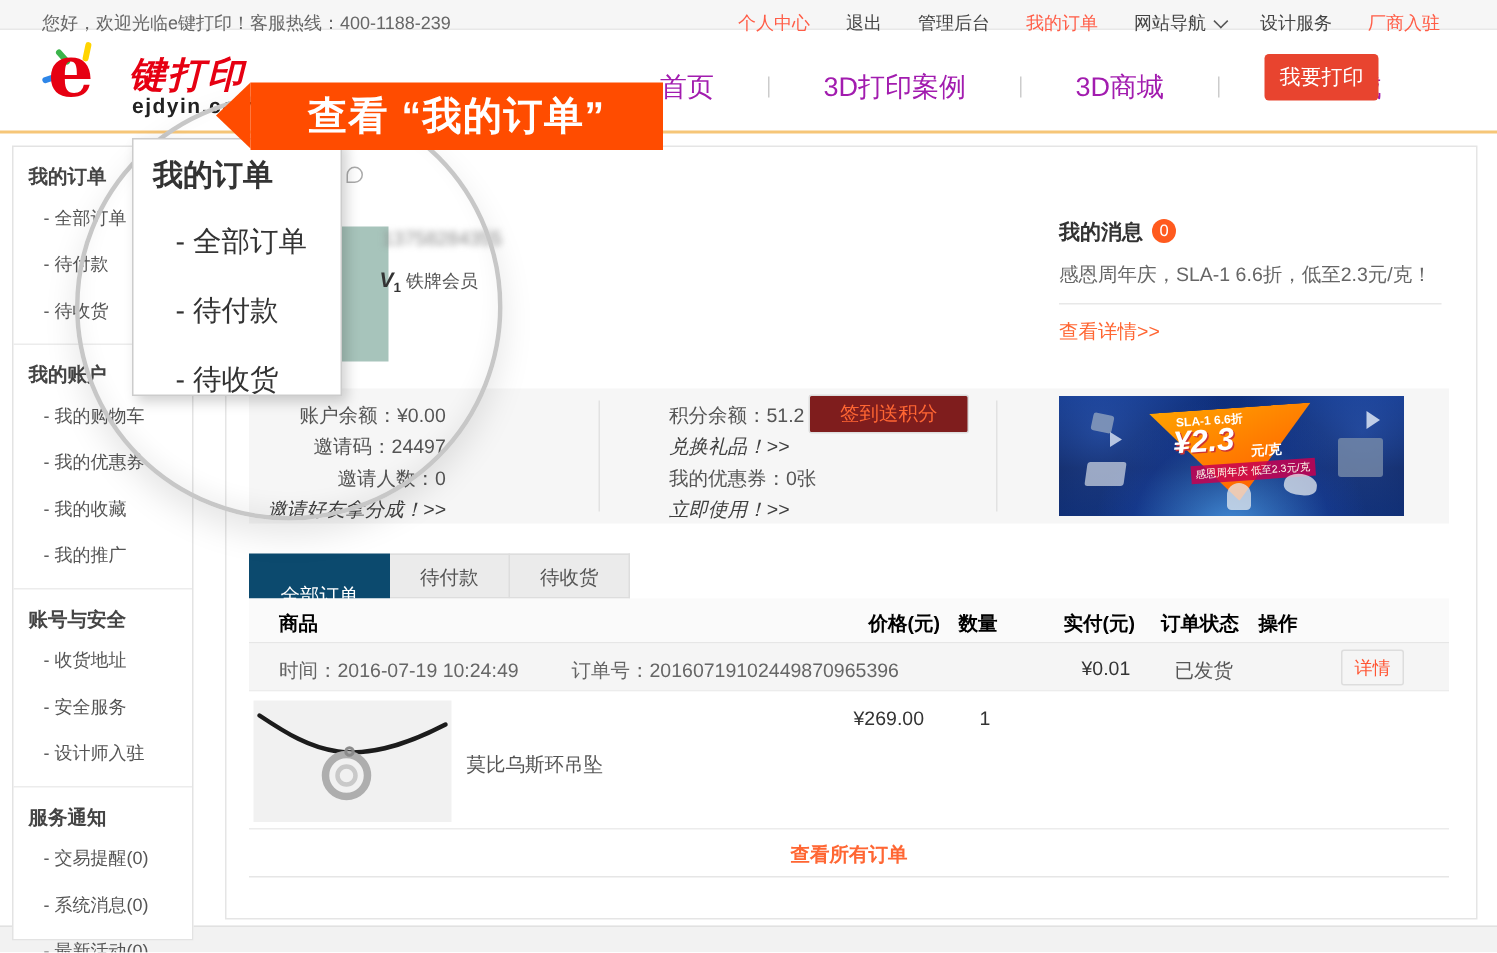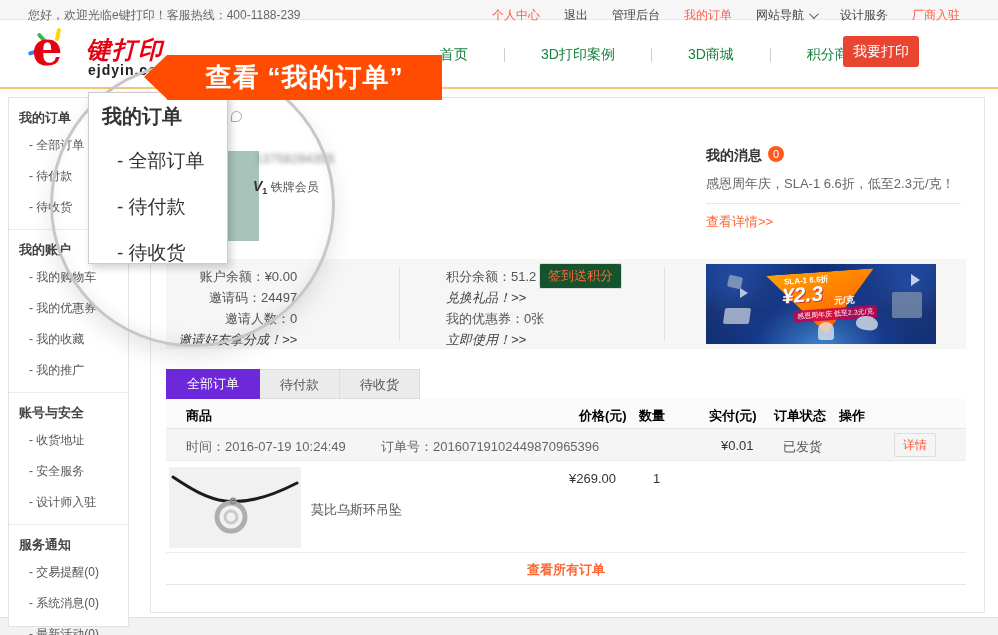--- a/index.html
+++ b/index.html
@@ -18,21 +18,21 @@
   
   .header { position:absolute; left:0; top:28px; width:998px; height:61px; background:#fff; border-bottom:2px solid #f6c678; }
   .logo { position:absolute; left:18px; top:0; width:180px; height:58px; }
   .logo-e { position:absolute; left:14px; top:-8px; font-size:48px; font-weight:bold; color:#e60012; font-family:"DejaVu Serif",serif; }
   .stroke { position:absolute; border-radius:3px; }
   .stroke.y { left:38px; top:0px; width:4px; height:13px; background:#ffd400; transform:rotate(12deg); }
   .stroke.g { left:22px; top:4px; width:4px; height:12px; background:#3cb44b; transform:rotate(-42deg); }
   .stroke.b { left:10px; top:22px; width:13px; height:4px; background:#2e86e8; transform:rotate(-18deg); }
   .logo-name { position:absolute; left:68px; top:6px; font-size:24px; font-weight:bold; color:#e60012; font-style:italic; letter-spacing:2px; }
   .logo-domain { position:absolute; left:70px; top:34px; font-size:14px; font-weight:bold; color:#222; letter-spacing:1px; }
-  .mainnav { position:absolute; left:440px; top:18px; display:flex; align-items:center; font-size:14px; color:#15803d; }
+  .mainnav { position:absolute; left:440px; top:18px; display:flex; align-items:center; font-size:18px; color:#a21caf; }
   .mainnav .nav-item { cursor:pointer; white-space:nowrap; }
   .mainnav .vd { width:1px; height:14px; background:#ccc; margin:0 36px; }
   .print-btn { position:absolute; left:843px; top:8px; width:76px; height:31px; background:#e8442f; color:#fff; font-size:14px; border:none; border-radius:3px; line-height:31px; text-align:center; cursor:pointer; }
 
   
   .footer-strip { position:absolute; left:0; top:617px; width:998px; height:18px; background:#f2f2f2; border-top:1px solid #e1e1e1; }
 
   
   .sidebar { position:absolute; left:8px; top:97px; width:121px; height:530px; background:#fff; border:1px solid #e3e3e3; z-index:2; }
   .side-sec { padding:8px 0 6px 10px; border-bottom:1px solid #ececec; }
@@ -58,21 +58,21 @@
   .msg-text { margin-top:10px; font-size:13px; color:#666; white-space:nowrap; }
   .msg-div { margin-top:10px; width:255px; height:1px; background:#e8e8e8; }
   .msg-link { margin-top:9px; font-size:13px; color:#ff6633; cursor:pointer; display:inline-block; }
 
   .stats { position:absolute; left:15px; top:161px; width:800px; height:90px; background:#f6f6f6; }
   .stat-col { position:absolute; top:7px; font-size:13px; color:#555; line-height:21px; white-space:nowrap; }
   .stat-col.c1 { left:12px;text-align:right; }
   .stat-col.c2 { left:280px; }
   .stat-link { color:#404040; cursor:pointer;font-style:italic; }
   .stat-vd { position:absolute; top:8px; width:1px; height:74px; background:#e2e2e2; }
-  .signin-btn { position:absolute; left:373px; top:4px; height:26px; padding:0 8px; background:#14532d; border:1px solid #ddd; border-radius:2px; color:#ff6633; font-size:13px; line-height:24px; cursor:pointer; }
+  .signin-btn { position:absolute; left:373px; top:4px; height:26px; padding:0 20px; background:#7f1d1d; border:1px solid #ddd; border-radius:2px; color:#ff6633; font-size:13px; line-height:24px; cursor:pointer; }
 
   
   .banner { position:absolute; left:540px; top:5px; width:230px; height:80px; overflow:hidden; cursor:pointer;
             background:
               radial-gradient(circle at 50% 115%, rgba(90,180,255,.75), rgba(30,80,200,.25) 45%, transparent 62%),
               radial-gradient(circle at 12% 30%, rgba(80,140,255,.35), transparent 40%),
               radial-gradient(circle at 88% 30%, rgba(80,140,255,.35), transparent 40%),
               linear-gradient(180deg,#0e2f7c 0%,#081b50 60%,#0a2668 100%); }
   .b-tri { position:absolute; left:62px; top:8px; width:108px; height:62px; background:linear-gradient(160deg,#ffa200,#ff5500); clip-path:polygon(0 0,100% 0,52% 100%); transform:rotate(-4deg); }
   .b-tag { position:absolute; left:78px; top:11px; font-size:8px; color:#fff; font-weight:bold; transform:rotate(-4deg); white-space:nowrap; }
@@ -85,21 +85,21 @@
   .b-obj.o3 { left:150px; top:52px; width:22px; height:14px; border-radius:50% 50% 40% 40%; transform:rotate(8deg); }
   .b-obj.o4 { left:186px; top:28px; width:30px; height:26px; background:rgba(120,140,170,.8); }
   .b-tri2 { position:absolute; width:0; height:0; }
   .b-tri2.t1 { left:34px; top:24px; border-left:8px solid rgba(220,230,245,.8); border-top:5px solid transparent; border-bottom:5px solid transparent; }
   .b-tri2.t2 { left:205px; top:10px; border-left:9px solid rgba(220,230,245,.85); border-top:6px solid transparent; border-bottom:6px solid transparent; }
   .b-obj.cube { left:22px; top:12px; width:14px; height:12px; background:rgba(160,175,195,.7); transform:rotate(12deg); }
 
   
   .tabs { position:absolute; left:15px; top:271px; height:30px; display:flex; }
   .tab { height:30px; padding:0 20px; font-size:13px; line-height:30px; text-align:center; background:#ebebeb; border:1px solid #ddd; border-left:none; color:#555; cursor:pointer; }
-  .tab.active { background:#6d28d9; color:#fff; border:none; padding:0 21px; }
+  .tab.active { background:#0c4a6e; color:#fff; border:none; padding:13px 21px; }
   .thead { position:absolute; left:15px; top:301px; width:800px; height:30px; background:#fafafa; border-bottom:1px solid #e6e6e6; }
   .th { position:absolute; top:8px; font-size:13px; font-weight:bold; color:#000000; white-space:nowrap; }
   .meta-row { position:absolute; left:15px; top:331px; width:800px; height:32px; background:#f5f5f5; border-bottom:1px solid #ececec; font-size:13px; color:#666; }
   .meta-time { position:absolute; left:20px; top:9px; }
   .meta-no { position:absolute; left:215px; top:9px; }
   .meta-paid { position:absolute; left:555px; top:9px; color:#333; }
   .meta-status { position:absolute; left:617px; top:9px; color:#555; }
   .detail-btn { position:absolute; left:728px; top:4px; height:24px; padding:0 8px; background:#f5f5f5; border:1px solid #ddd; border-radius:2px; color:#ff5533; font-size:12px; line-height:22px; cursor:pointer; }
   .prod-row { position:absolute; left:15px; top:363px; width:800px; height:92px; border-bottom:1px solid #ececec; background:#fff; }
   .prod-img { position:absolute; left:3px; top:6px; width:132px; height:81px; background:#f1f1f1; cursor:pointer; }

